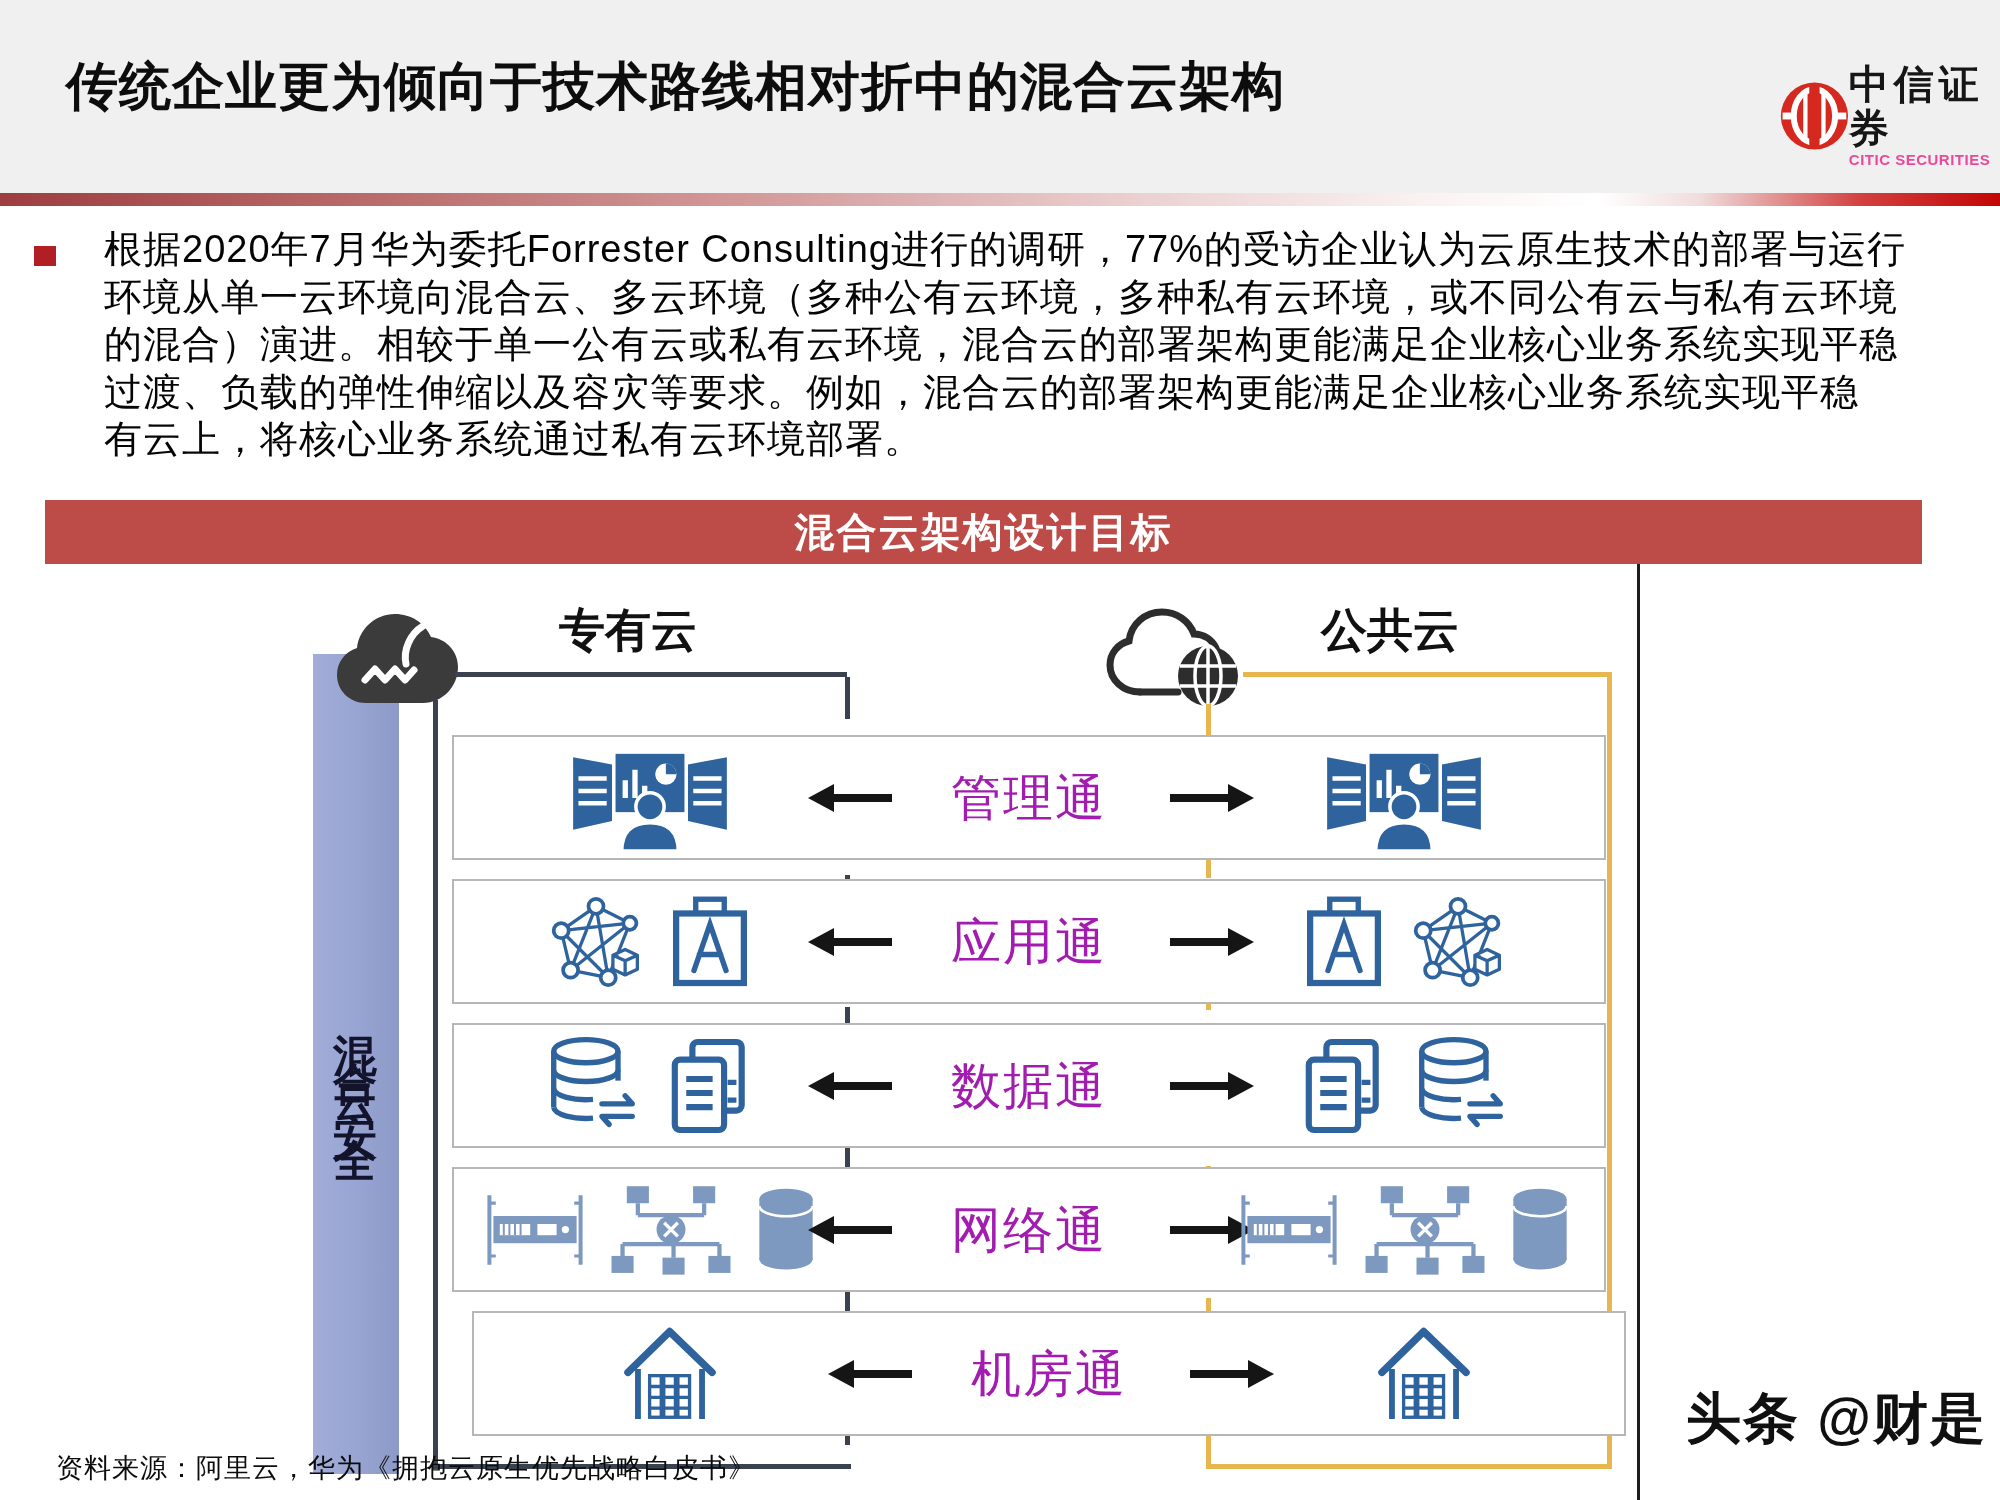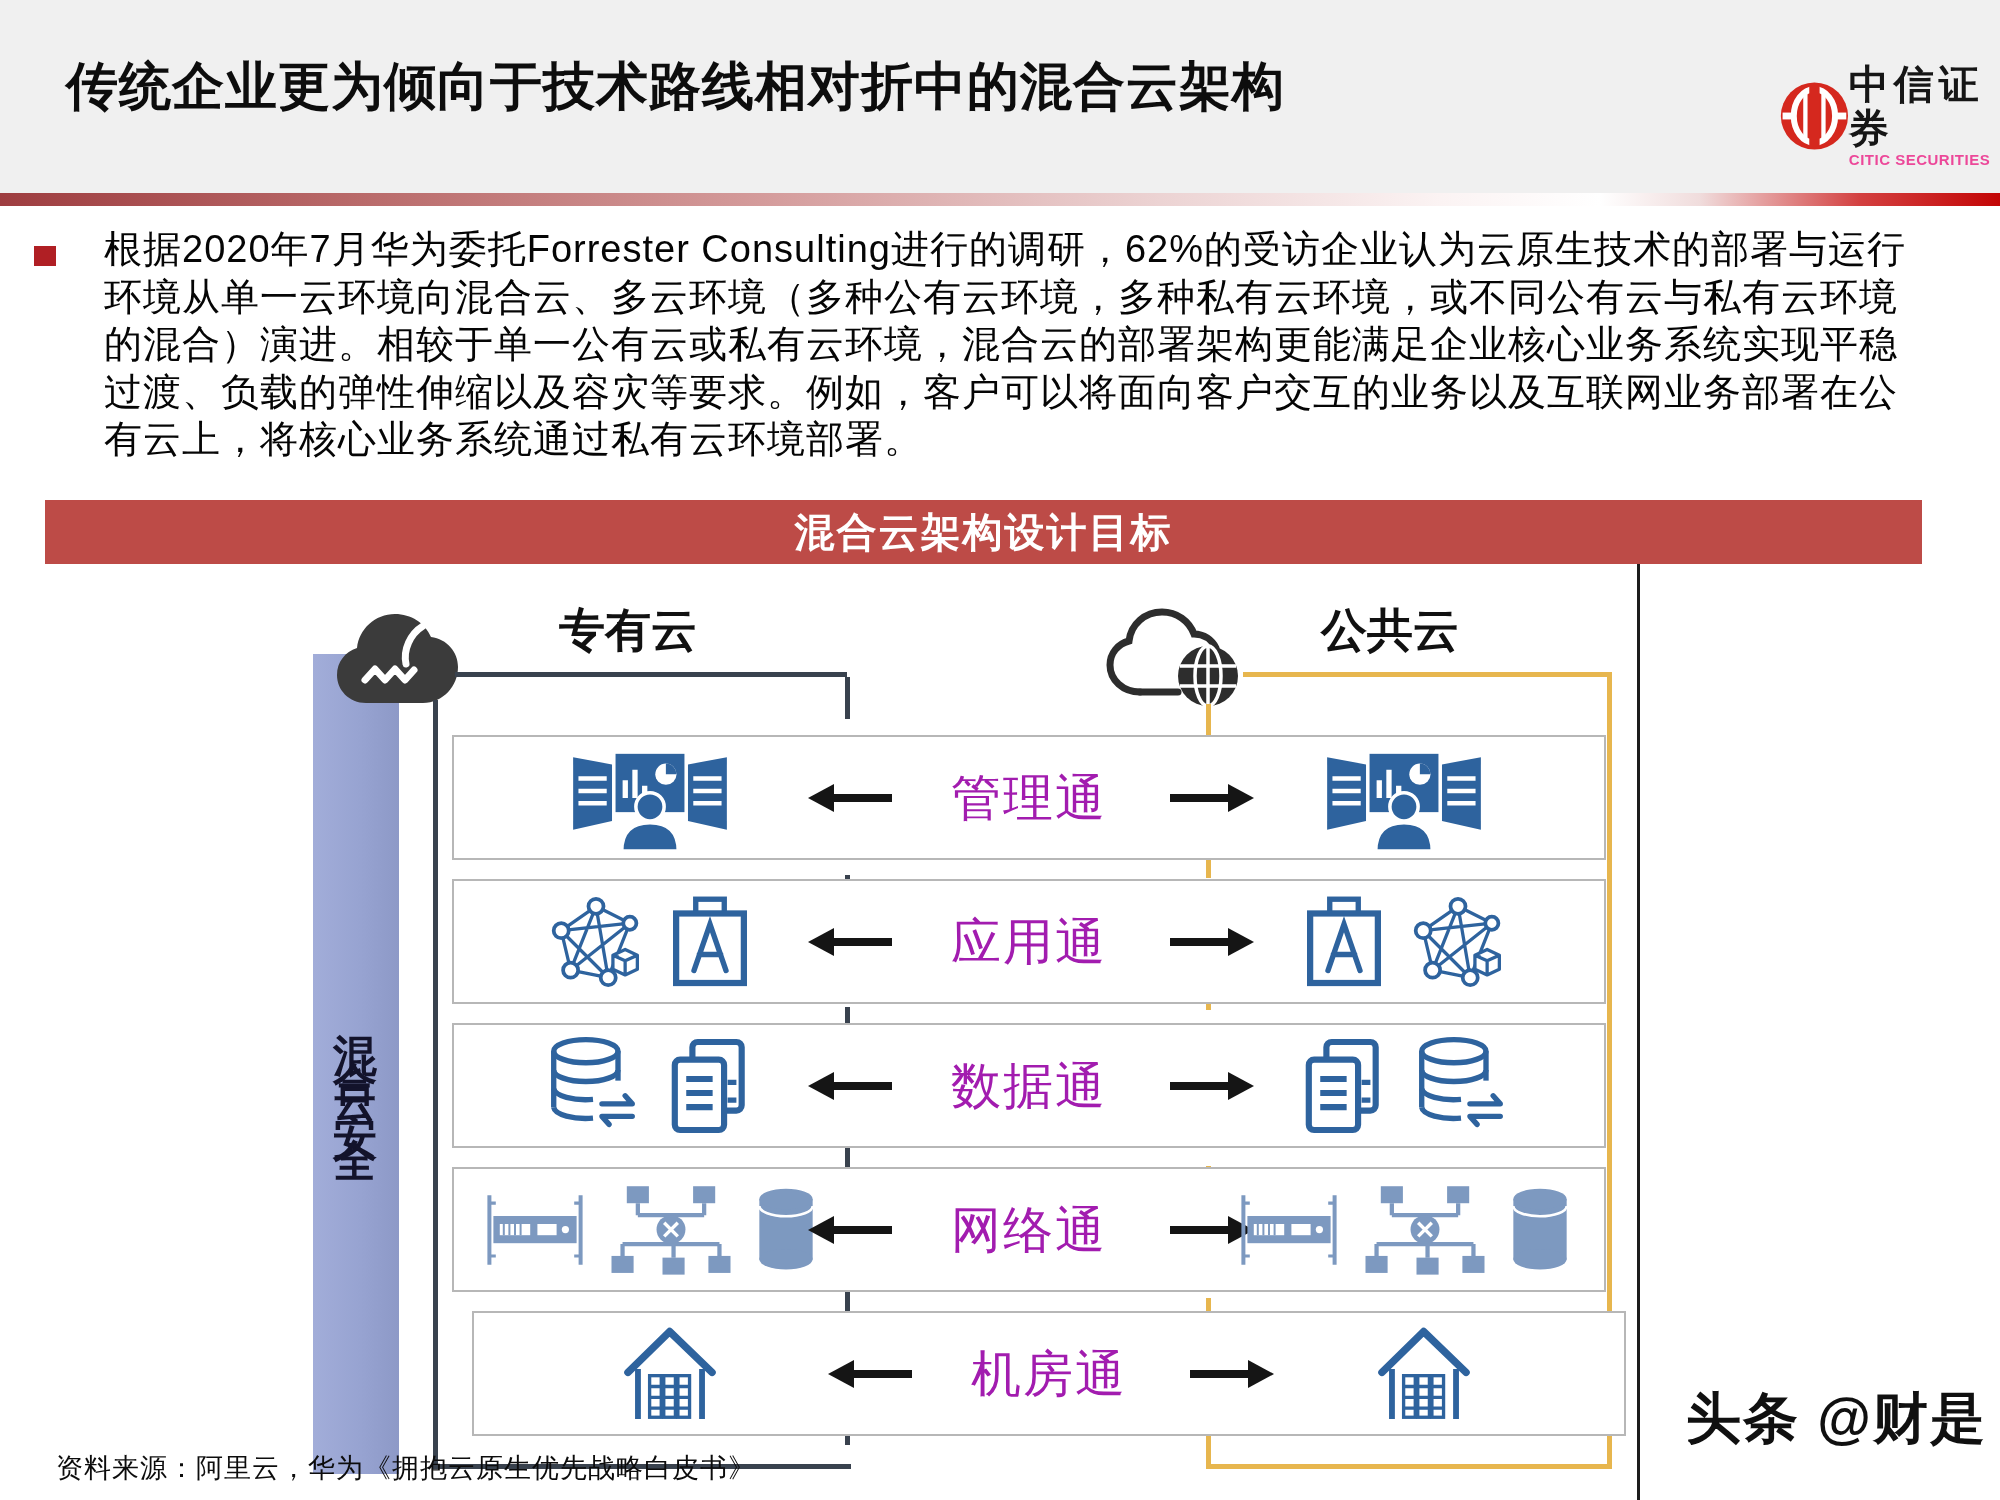--- a/index.html
+++ b/index.html
@@ -201,24 +201,24 @@
   <div class="logo-text">
     <div class="cn">中信证券</div>
     <div class="en">CITIC SECURITIES</div>
   </div>
 </div>
 
 <div class="abs red-divider"></div>
 
 <div class="abs bullet-sq"></div>
 <div class="abs para">
-  <div class="line">根据2020年7月华为委托Forrester Consulting进行的调研，62%的受访企业认为云原生技术的部署与运行</div>
+  <div class="line">根据2020年7月华为委托Forrester Consulting进行的调研，77%的受访企业认为云原生技术的部署与运行</div>
   <div class="line">环境从单一云环境向混合云、多云环境（多种公有云环境，多种私有云环境，或不同公有云与私有云环境</div>
   <div class="line">的混合）演进。相较于单一公有云或私有云环境，混合云的部署架构更能满足企业核心业务系统实现平稳</div>
-  <div class="line">过渡、负载的弹性伸缩以及容灾等要求。例如，客户可以将面向客户交互的业务以及互联网业务部署在公</div>
+  <div class="line">过渡、负载的弹性伸缩以及容灾等要求。例如，混合云的部署架构更能满足企业核心业务系统实现平稳</div>
   <div class="line">有云上，将核心业务系统通过私有云环境部署。</div>
 </div>
 
 <div class="abs banner">
   <span>混合云架构设计目标</span>
 </div>
 <div class="abs vline"></div>
 
 <div class="abs security-bar">
   <span>混合云安全</span>

